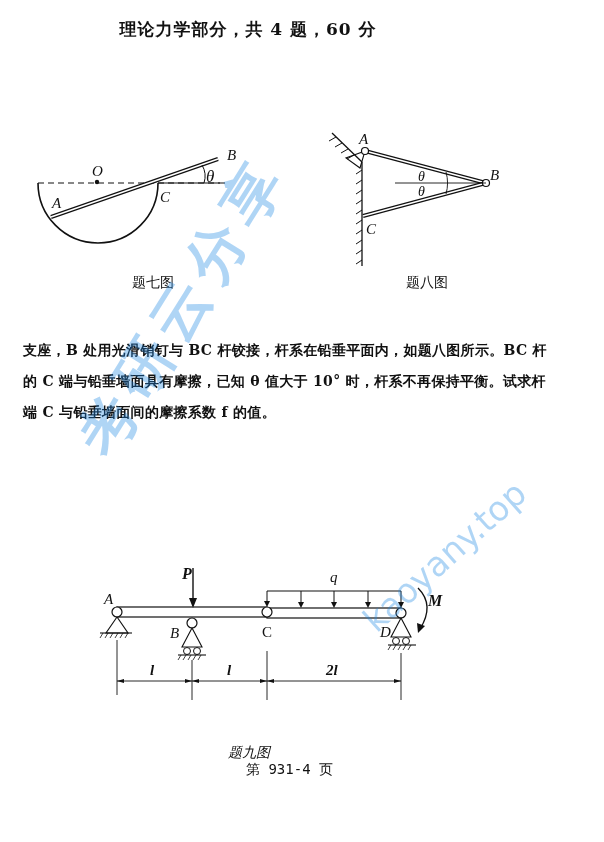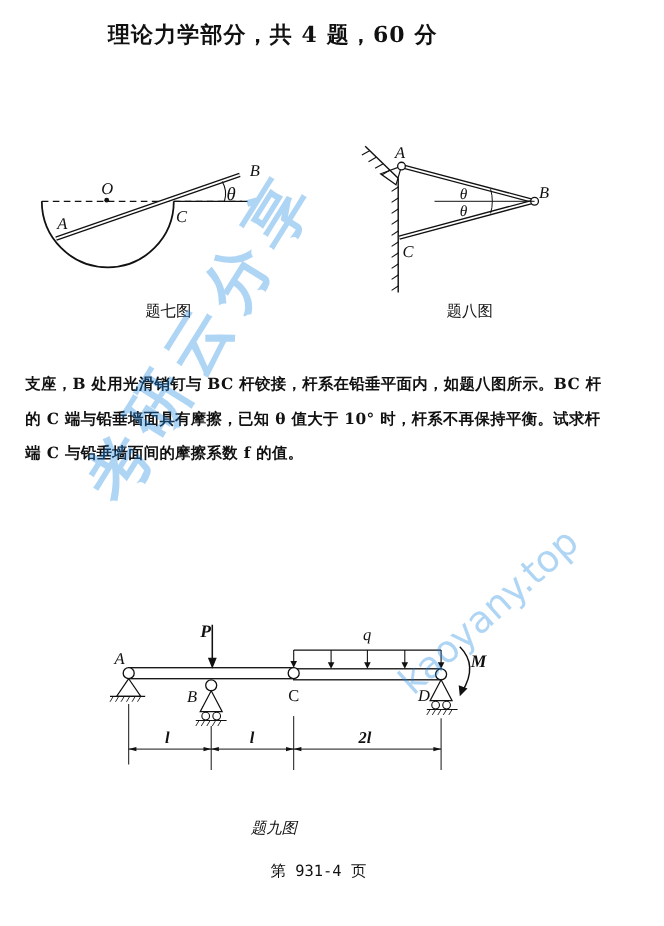--- a/index.html
+++ b/index.html
@@ -1,19 +1,19 @@
 <!DOCTYPE html>
 <html><head>
 <meta charset="utf-8">
 <style>
   html, body { margin:0; padding:0; background:#fff; }
   body { width:604px; height:842px; position:relative; overflow:hidden;
          font-family:"DejaVu Serif","Liberation Serif",serif; color:#111; }
   .abs { position:absolute; }
-  .title { left:0; width:496px; top:18px; text-align:center; font-size:20px; font-weight:bold; letter-spacing:1px; }
+  .title { left:0; width:496px; top:18px; text-align:center; font-size:17px; font-weight:bold; letter-spacing:1px; }
   .para { left:23px; width:570px; font-size:14px; line-height:31px; font-weight:bold; letter-spacing:0.3px; }
   .cap { font-size:14px; font-family:"DejaVu Sans","Liberation Sans",sans-serif; }
   .pg { font-size:14px; font-family:"DejaVu Sans Mono","Liberation Mono",monospace; }
   svg text { font-family:"Liberation Serif","DejaVu Serif",serif; font-style:italic; fill:#111; }
   .wm { position:absolute; color:#1e88e5; opacity:0.35; pointer-events:none; }
 </style>
 </head>
 <body>
 
 <div class="abs title">理论力学部分，共 4 题，60 分</div>
@@ -176,16 +176,16 @@
   <text x="14" y="49" font-size="15">A</text>
   <text x="80" y="83" font-size="15">B</text>
   <text x="172" y="82" font-size="15" style="font-style:normal">C</text>
   <text x="290" y="82" font-size="15">D</text>
   <text x="60" y="120" font-size="15" font-weight="bold">l</text>
   <text x="137" y="120" font-size="15" font-weight="bold">l</text>
   <text x="236" y="120" font-size="15" font-weight="bold">2l</text>
 </svg>
 <div class="abs cap" style="left:228px;top:744px;font-style:italic;">题九图</div>
 
-<div class="abs pg" style="left:246px;top:783px;">第 931-4 页</div>
+<div class="abs pg" style="left:246px;top:761px;">第 931-4 页</div>
 
 <div class="wm" style="left:60px;top:430px;font-size:58px;transform:rotate(-58deg);transform-origin:left top;font-family:'DejaVu Serif',serif;font-weight:bold;letter-spacing:10px;white-space:nowrap;">考研云分享</div>
 <div class="wm" style="left:355px;top:610px;font-size:34px;transform:rotate(-42deg);transform-origin:left top;font-family:'DejaVu Sans',sans-serif;white-space:nowrap;">kaoyany.top</div>
 
 </body></html>

